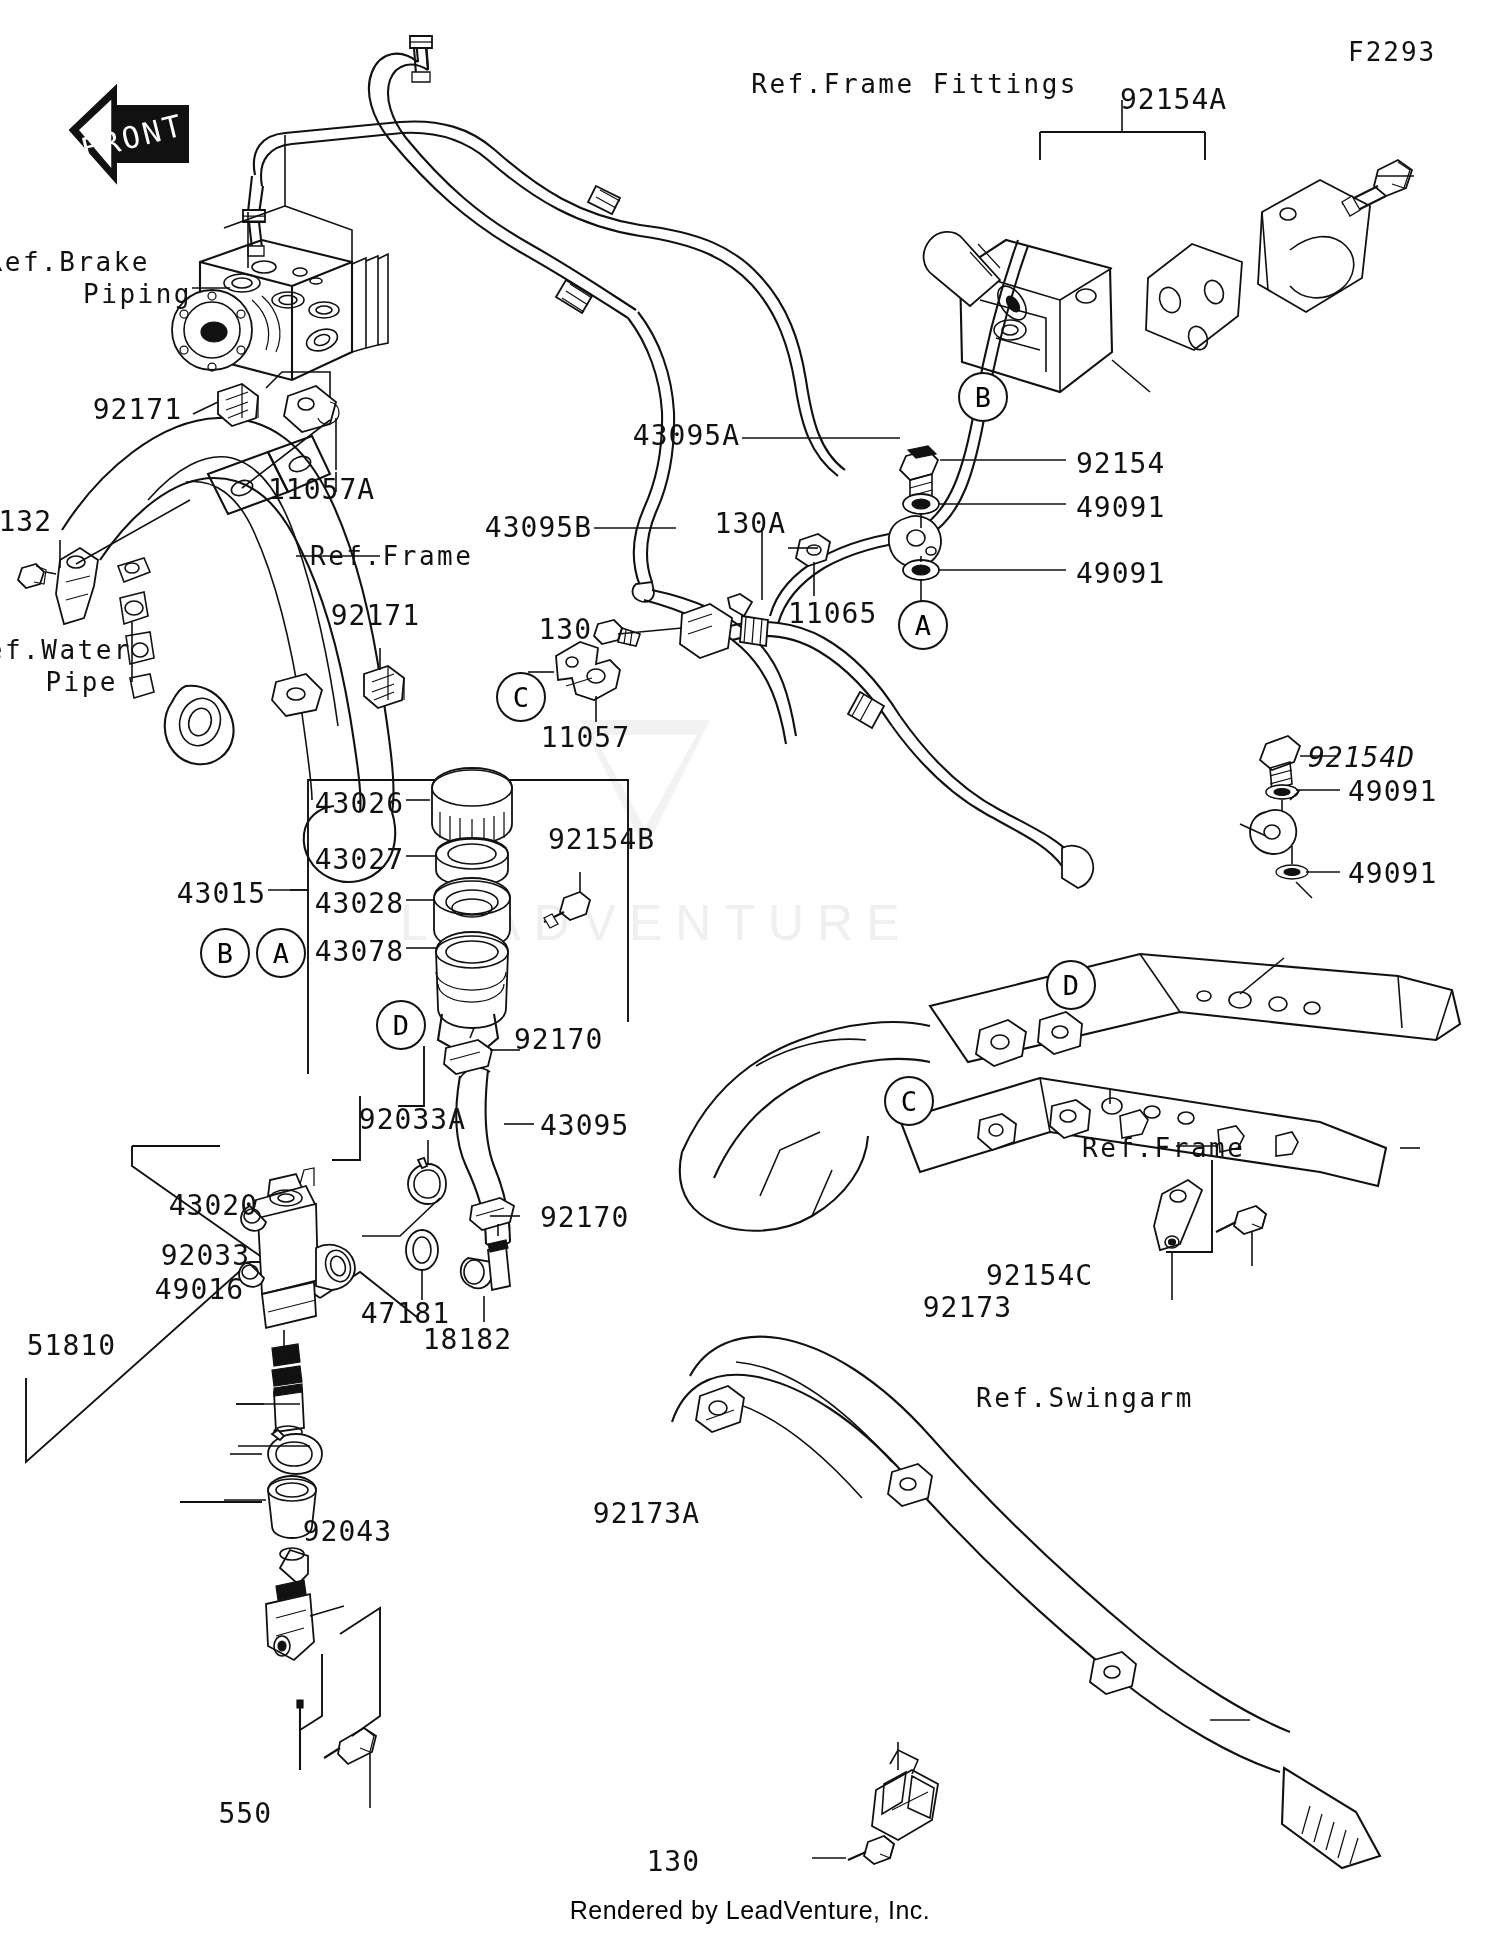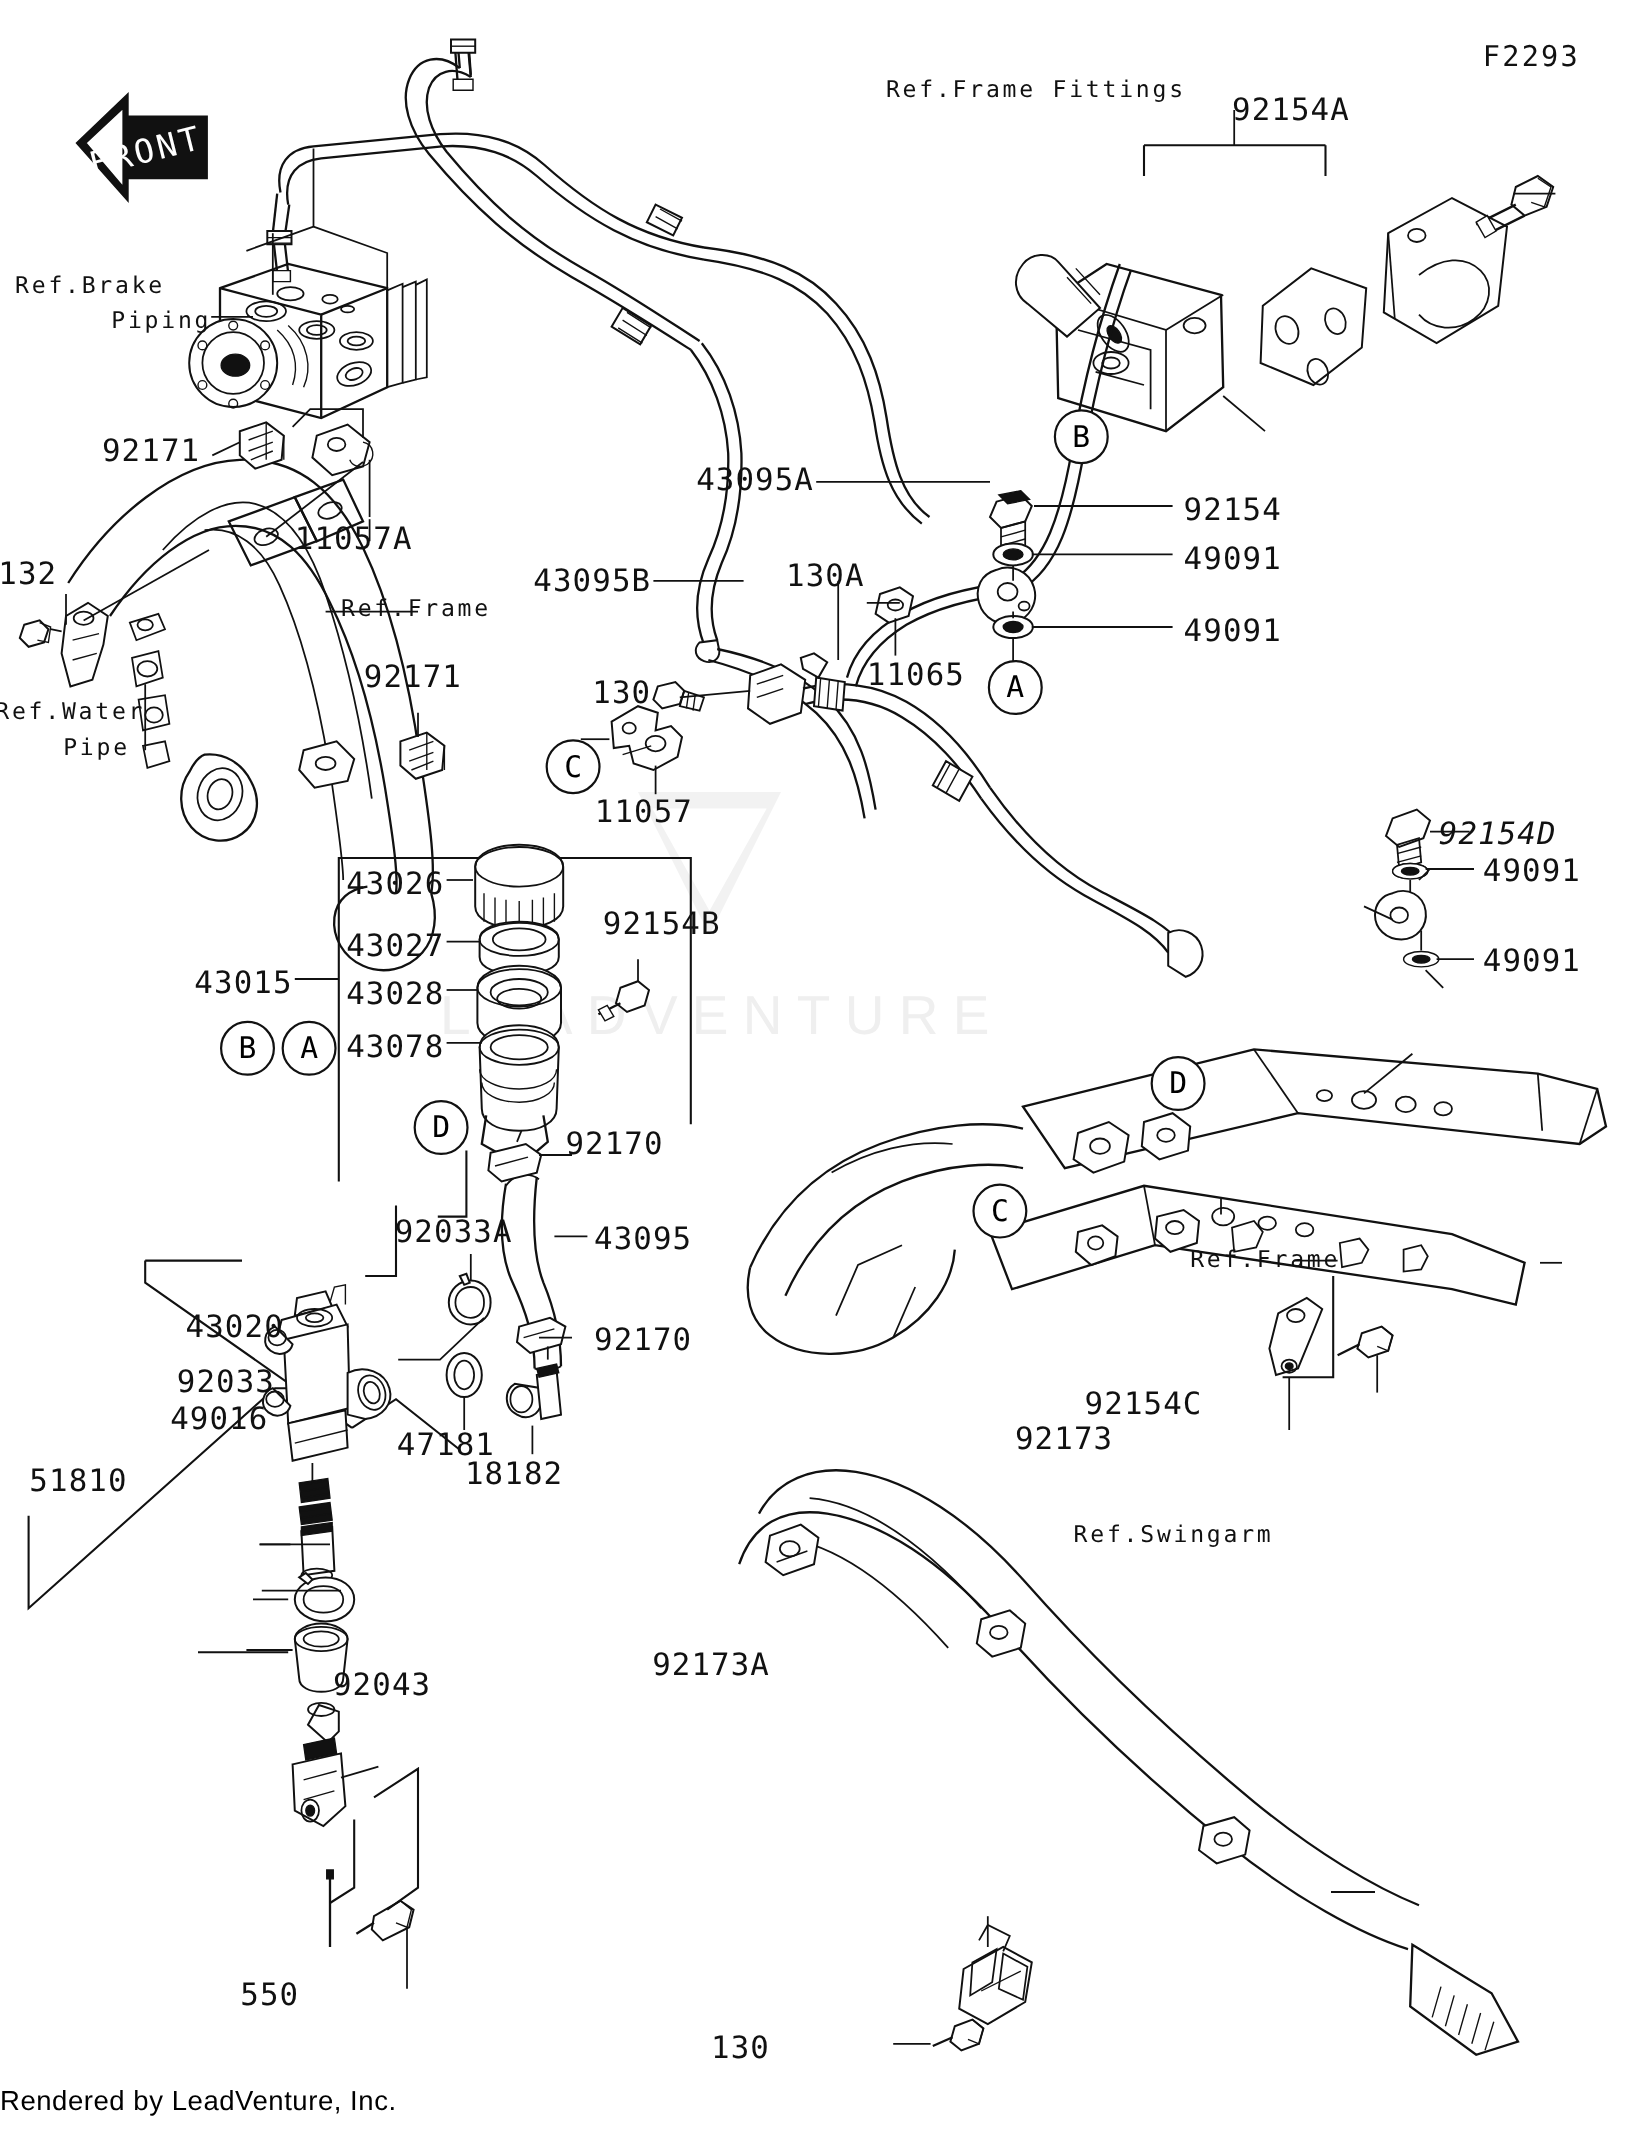--- a/index.html
+++ b/index.html
@@ -3,24 +3,24 @@
 <meta charset="utf-8">
 <style>
   html,body{margin:0;padding:0;background:#ffffff;}
   body{width:1500px;height:1938px;position:relative;overflow:hidden;
        font-family:"DejaVu Sans Mono","Liberation Mono",monospace;color:#000;}
   #sheet{position:absolute;inset:0;}
   svg.layer{position:absolute;left:0;top:0;width:1500px;height:1938px;overflow:visible;}
   .lbl{position:absolute;white-space:pre;font-family:"DejaVu Sans Mono","Liberation Mono",monospace;
        font-size:27px;letter-spacing:1.5px;color:#111;line-height:1.26;}
   .lbl.num{font-size:28px;letter-spacing:1px;}
-  .lbl.ref{font-size:21px;letter-spacing:2.5px;}
+  .lbl.ref{font-size:26px;letter-spacing:2.5px;}
   .lbl.code{font-size:26px;letter-spacing:2px;}
   .lbl.right{transform:translateX(-100%);}
-  .footer{position:absolute;left:0;width:1500px;text-align:left;
+  .footer{position:absolute;left:0;width:1500px;text-align:center;
           font-family:"Liberation Sans","DejaVu Sans",sans-serif;font-size:25px;letter-spacing:.5px;}
   
   #front-arrow{position:absolute;left:58px;top:78px;width:140px;height:112px;}
   #front-arrow svg{width:100%;height:100%;}
   
   #watermark{position:absolute;left:380px;top:700px;width:700px;height:300px;
              pointer-events:none;user-select:none;}
   #watermark .wtext{font-family:"Liberation Sans","DejaVu Sans",sans-serif;
              font-size:50px;letter-spacing:13px;fill:#efefef;}
   .cir{position:absolute;width:46px;height:46px;border:2.2px solid #111;border-radius:50%;

